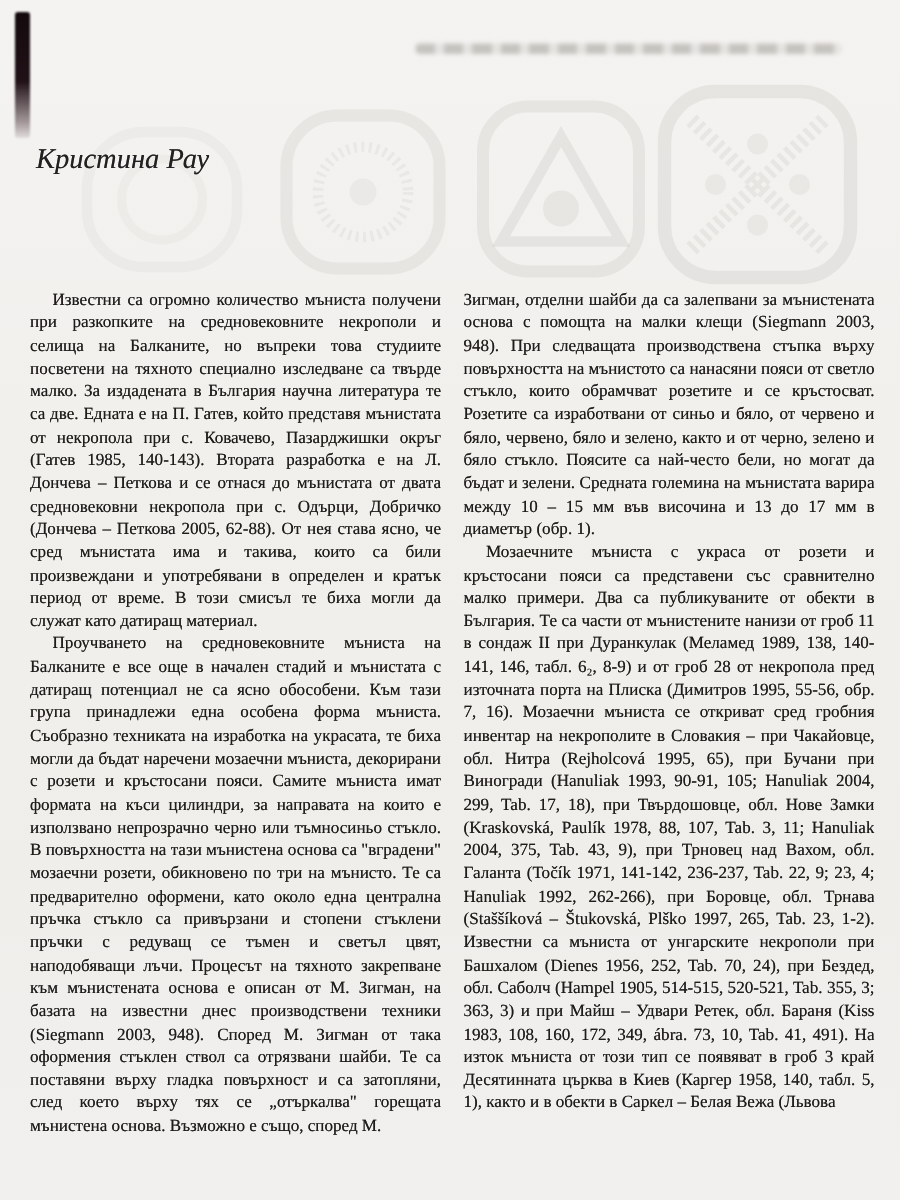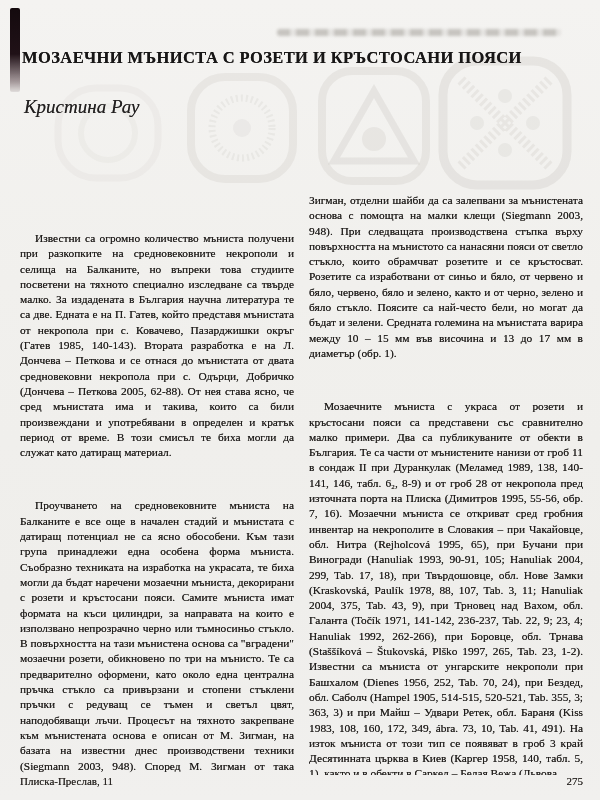--- a/index.html
+++ b/index.html
@@ -32,21 +32,21 @@
   }
   .cols{
     position:absolute;left:20px;top:193px;width:563px;height:582px;
     display:flex;gap:15px;overflow:hidden;
   }
   .col{
     width:274px;text-align:justify;font-size:11.4px;line-height:15.3px;color:#1f1d1c;
     text-shadow:0 0 .3px rgba(45,40,35,.85);
   }
   .col p{margin:0;}
-  .col p.indent{text-indent:15px;margin-top:38px;}
+  .col p.indent{text-indent:15px;}
   .footer{
     position:absolute;left:20px;top:775px;width:563px;
     display:flex;justify-content:space-between;
     font-size:11px;color:#262320;text-shadow:0 0 .3px rgba(45,40,35,.7);
   }
 </style>
 </head>
 <body>
 
 <div class="page">
@@ -70,33 +70,28 @@
 
       <rect x="443" y="61" width="124" height="124" rx="34" stroke-width="9" opacity="0.12"></rect>
       <path d="M461 80 L549 166 M549 80 L461 166" stroke-width="10" opacity="0.10" stroke-dasharray="3 3"></path>
       <circle cx="505" cy="96" r="7" fill="#8a837a" stroke="none" opacity="0.09"></circle>
       <circle cx="505" cy="150" r="7" fill="#8a837a" stroke="none" opacity="0.09"></circle>
       <circle cx="477" cy="123" r="7" fill="#8a837a" stroke="none" opacity="0.09"></circle>
       <circle cx="533" cy="123" r="7" fill="#8a837a" stroke="none" opacity="0.09"></circle>
     </g>
   </svg>
 
-  <h1 class="title">МОЗАЕЧНИ МЪНИСТА С РОЗЕТИ И КРЪСТОСАНИ ПОЯСИ</h1>
 
   <div class="author">Кристина Рау</div>
 
   <div class="cols">
     <div class="col">
       <p class="indent">Известни са огромно количество мъниста получени при разкопките на средновековните некрополи и селища на Балканите, но въпреки това студиите посветени на тяхното специално изследване са твърде малко. За издадената в България научна литература те са две. Едната е на П. Гатев, който представя мънистата от некропола при с. Ковачево, Пазарджишки окръг (Гатев 1985, 140-143). Втората разработка е на Л. Дончева – Петкова и се отнася до мънистата от двата средновековни некропола при с. Одърци, Добричко (Дончева – Петкова 2005, 62-88). От нея става ясно, че сред мънистата има и такива, които са били произвеждани и употребявани в определен и кратък период от време. В този смисъл те биха могли да служат като датиращ материал.</p>
       <p class="indent">Проучването на средновековните мъниста на Балканите е все още в начален стадий и мънистата с датиращ потенциал не са ясно обособени. Към тази група принадлежи една особена форма мъниста. Съобразно техниката на изработка на украсата, те биха могли да бъдат наречени мозаечни мъниста, декорирани с розети и кръстосани пояси. Самите мъниста имат формата на къси цилиндри, за направата на които е използвано непрозрачно черно или тъмносиньо стъкло. В повърхността на тази мънистена основа са "вградени" мозаечни розети, обикновено по три на мънисто. Те са предварително оформени, като около една централна пръчка стъкло са привързани и стопени стъклени пръчки с редуващ се тъмен и светъл цвят, наподобяващи лъчи. Процесът на тяхното закрепване към мънистената основа е описан от М. Зигман, на базата на известни днес производствени техники (Siegmann 2003, 948). Според М. Зигман от така оформения стъклен ствол са отрязвани шайби. Те са поставяни върху гладка повърхност и са затопляни, след което върху тях се „отъркалва" горещата мънистена основа. Възможно е също, според М.</p>
     </div>
     <div class="col">
       <p>Зигман, отделни шайби да са залепвани за мънистената основа с помощта на малки клещи (Siegmann 2003, 948). При следващата производствена стъпка върху повърхността на мънистото са нанасяни пояси от светло стъкло, които обрамчват розетите и се кръстосват. Розетите са изработвани от синьо и бяло, от червено и бяло, червено, бяло и зелено, както и от черно, зелено и бяло стъкло. Поясите са най-често бели, но могат да бъдат и зелени. Средната големина на мънистата варира между 10 – 15 мм във височина и 13 до 17 мм в диаметър (обр. 1).</p>
       <p class="indent">Мозаечните мъниста с украса от розети и кръстосани пояси са представени със сравнително малко примери. Два са публикуваните от обекти в България. Те са части от мънистените нанизи от гроб 11 в сондаж II при Дуранкулак (Меламед 1989, 138, 140-141, 146, табл. 6₂, 8-9) и от гроб 28 от некропола пред източната порта на Плиска (Димитров 1995, 55-56, обр. 7, 16). Мозаечни мъниста се откриват сред гробния инвентар на некрополите в Словакия – при Чакайовце, обл. Нитра (Rejholcová 1995, 65), при Бучани при Виногради (Hanuliak 1993, 90-91, 105; Hanuliak 2004, 299, Tab. 17, 18), при Твърдошовце, обл. Нове Замки (Kraskovská, Paulík 1978, 88, 107, Tab. 3, 11; Hanuliak 2004, 375, Tab. 43, 9), при Трновец над Вахом, обл. Галанта (Točík 1971, 141-142, 236-237, Tab. 22, 9; 23, 4; Hanuliak 1992, 262-266), при Боровце, обл. Трнава (Staššíková – Štukovská, Plško 1997, 265, Tab. 23, 1-2). Известни са мъниста от унгарските некрополи при Башхалом (Dienes 1956, 252, Tab. 70, 24), при Бездед, обл. Саболч (Hampel 1905, 514-515, 520-521, Tab. 355, 3; 363, 3) и при Майш – Удвари Ретек, обл. Бараня (Kiss 1983, 108, 160, 172, 349, ábra. 73, 10, Tab. 41, 491). На изток мъниста от този тип се появяват в гроб 3 край Десятинната църква в Киев (Каргер 1958, 140, табл. 5, 1), както и в обекти в Саркел – Белая Вежа (Львова</p>
     </div>
   </div>
 
-  <div class="footer">
-    <span>Плиска-Преслав, 11</span>
-    <span>275</span>
-  </div>
 
 </div>
 
 </body></html>

